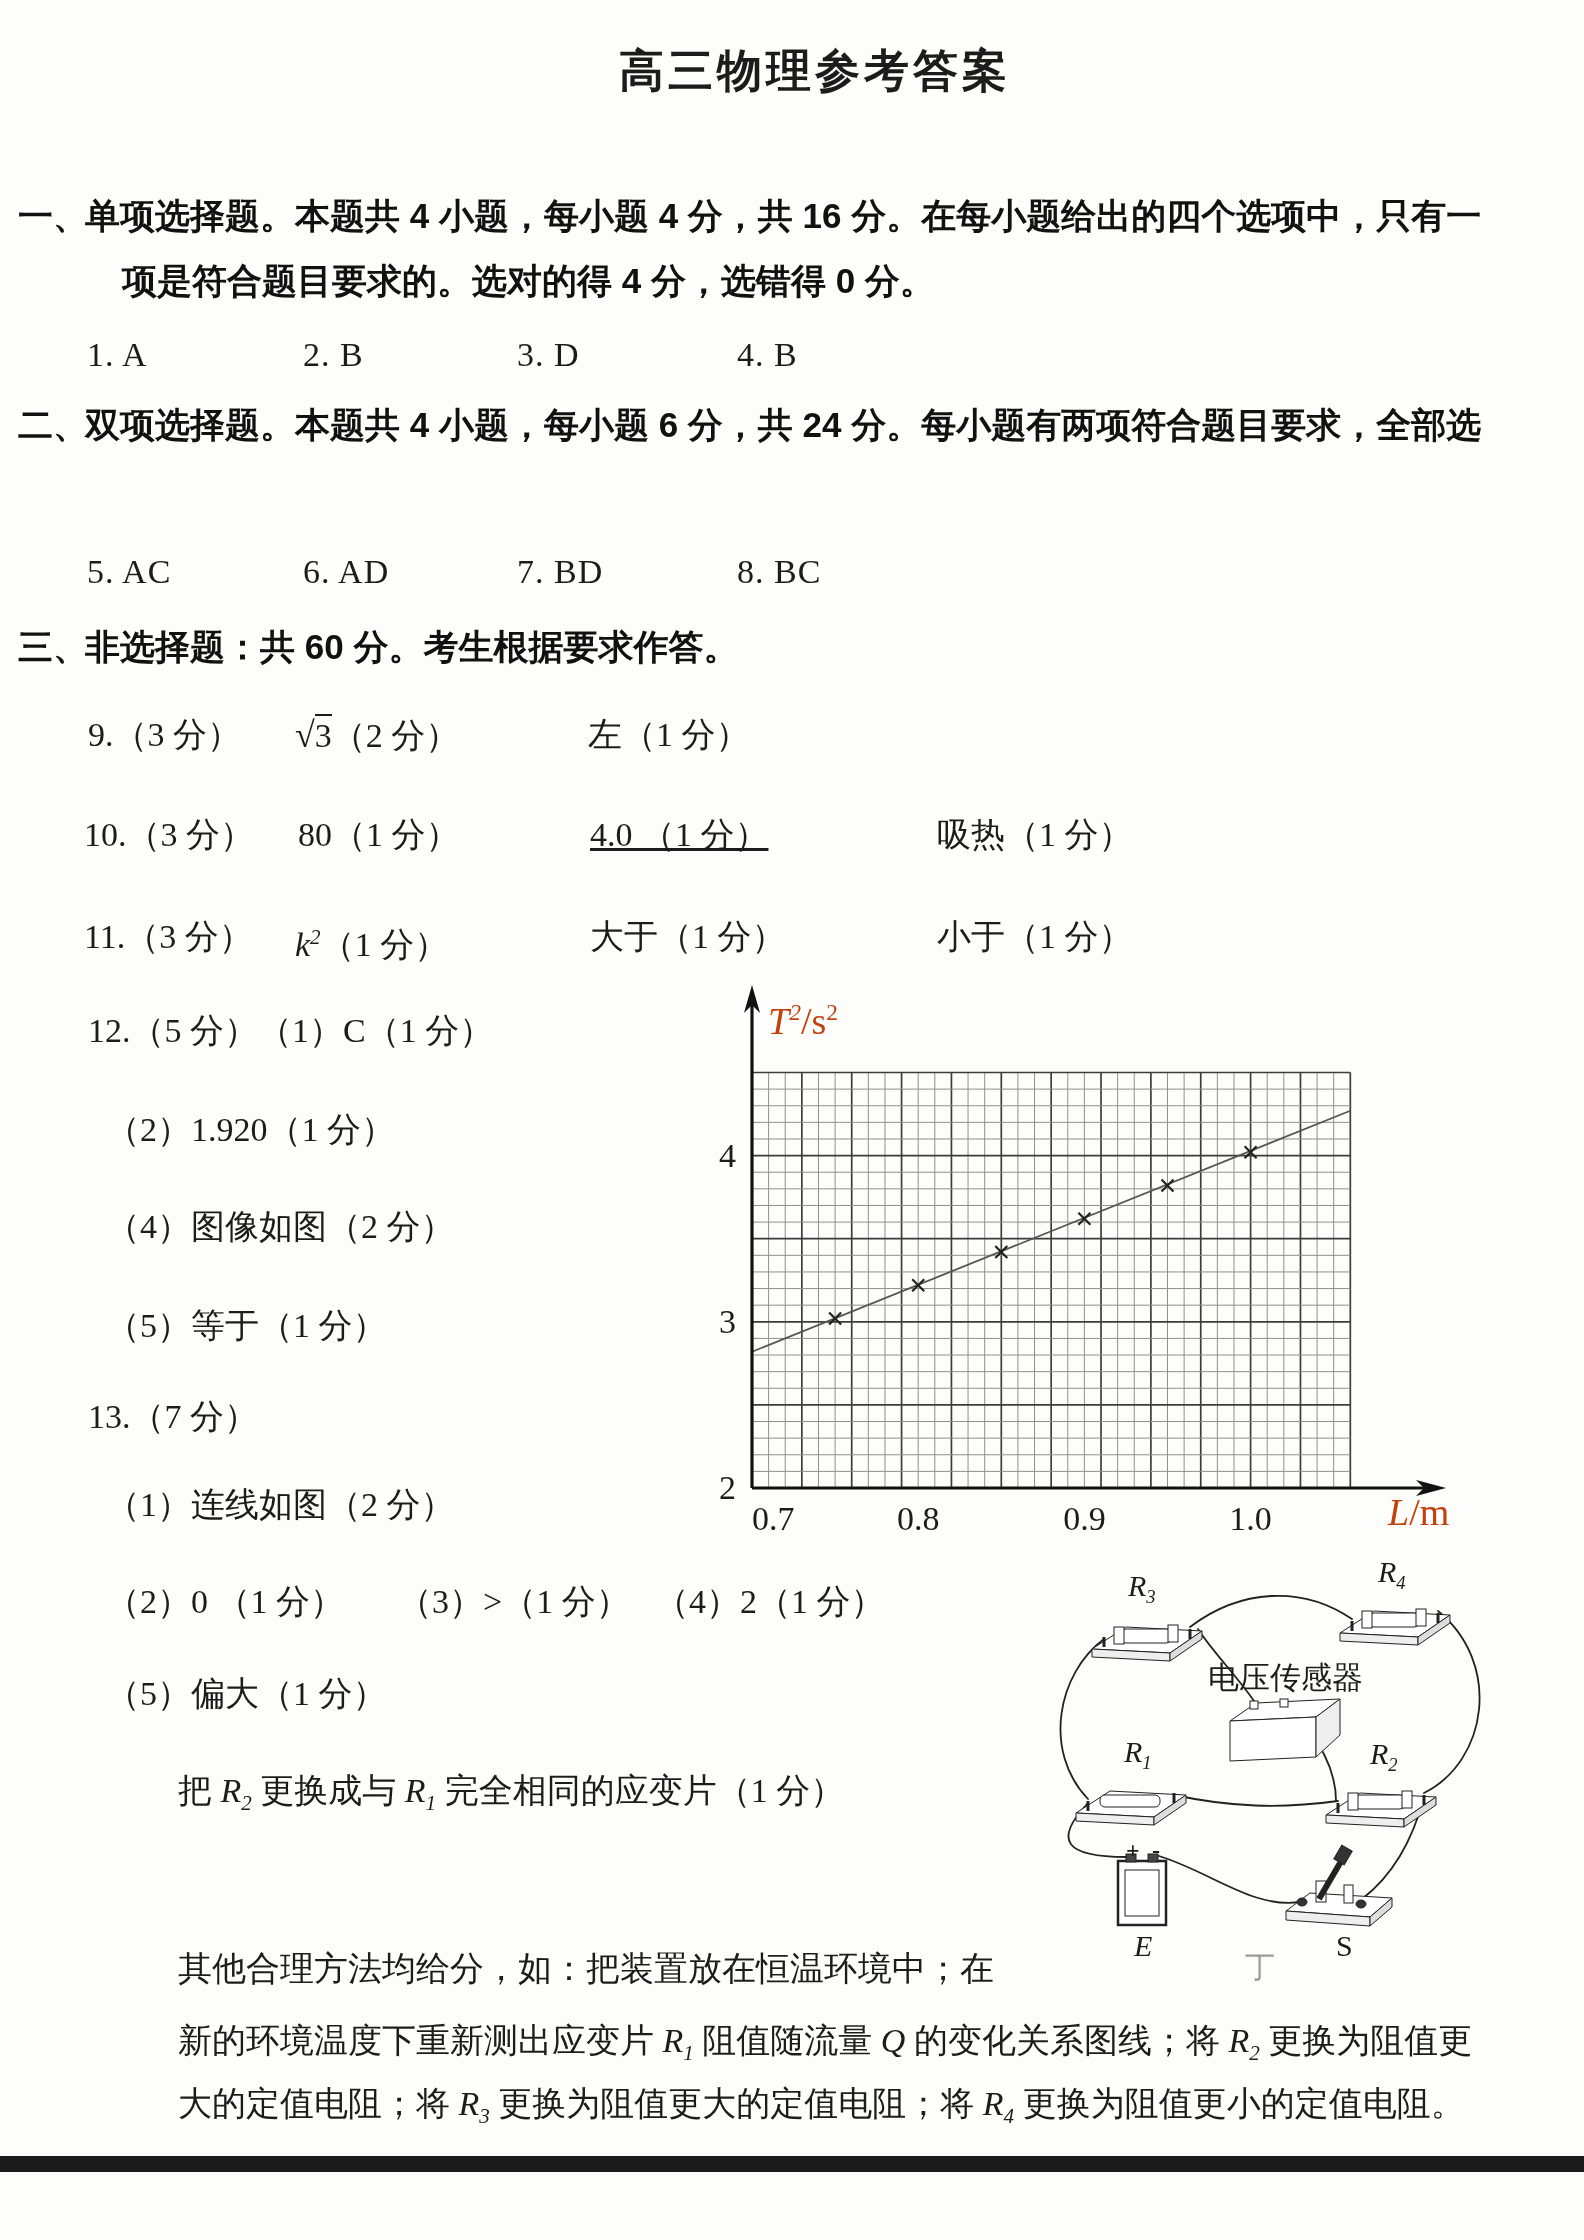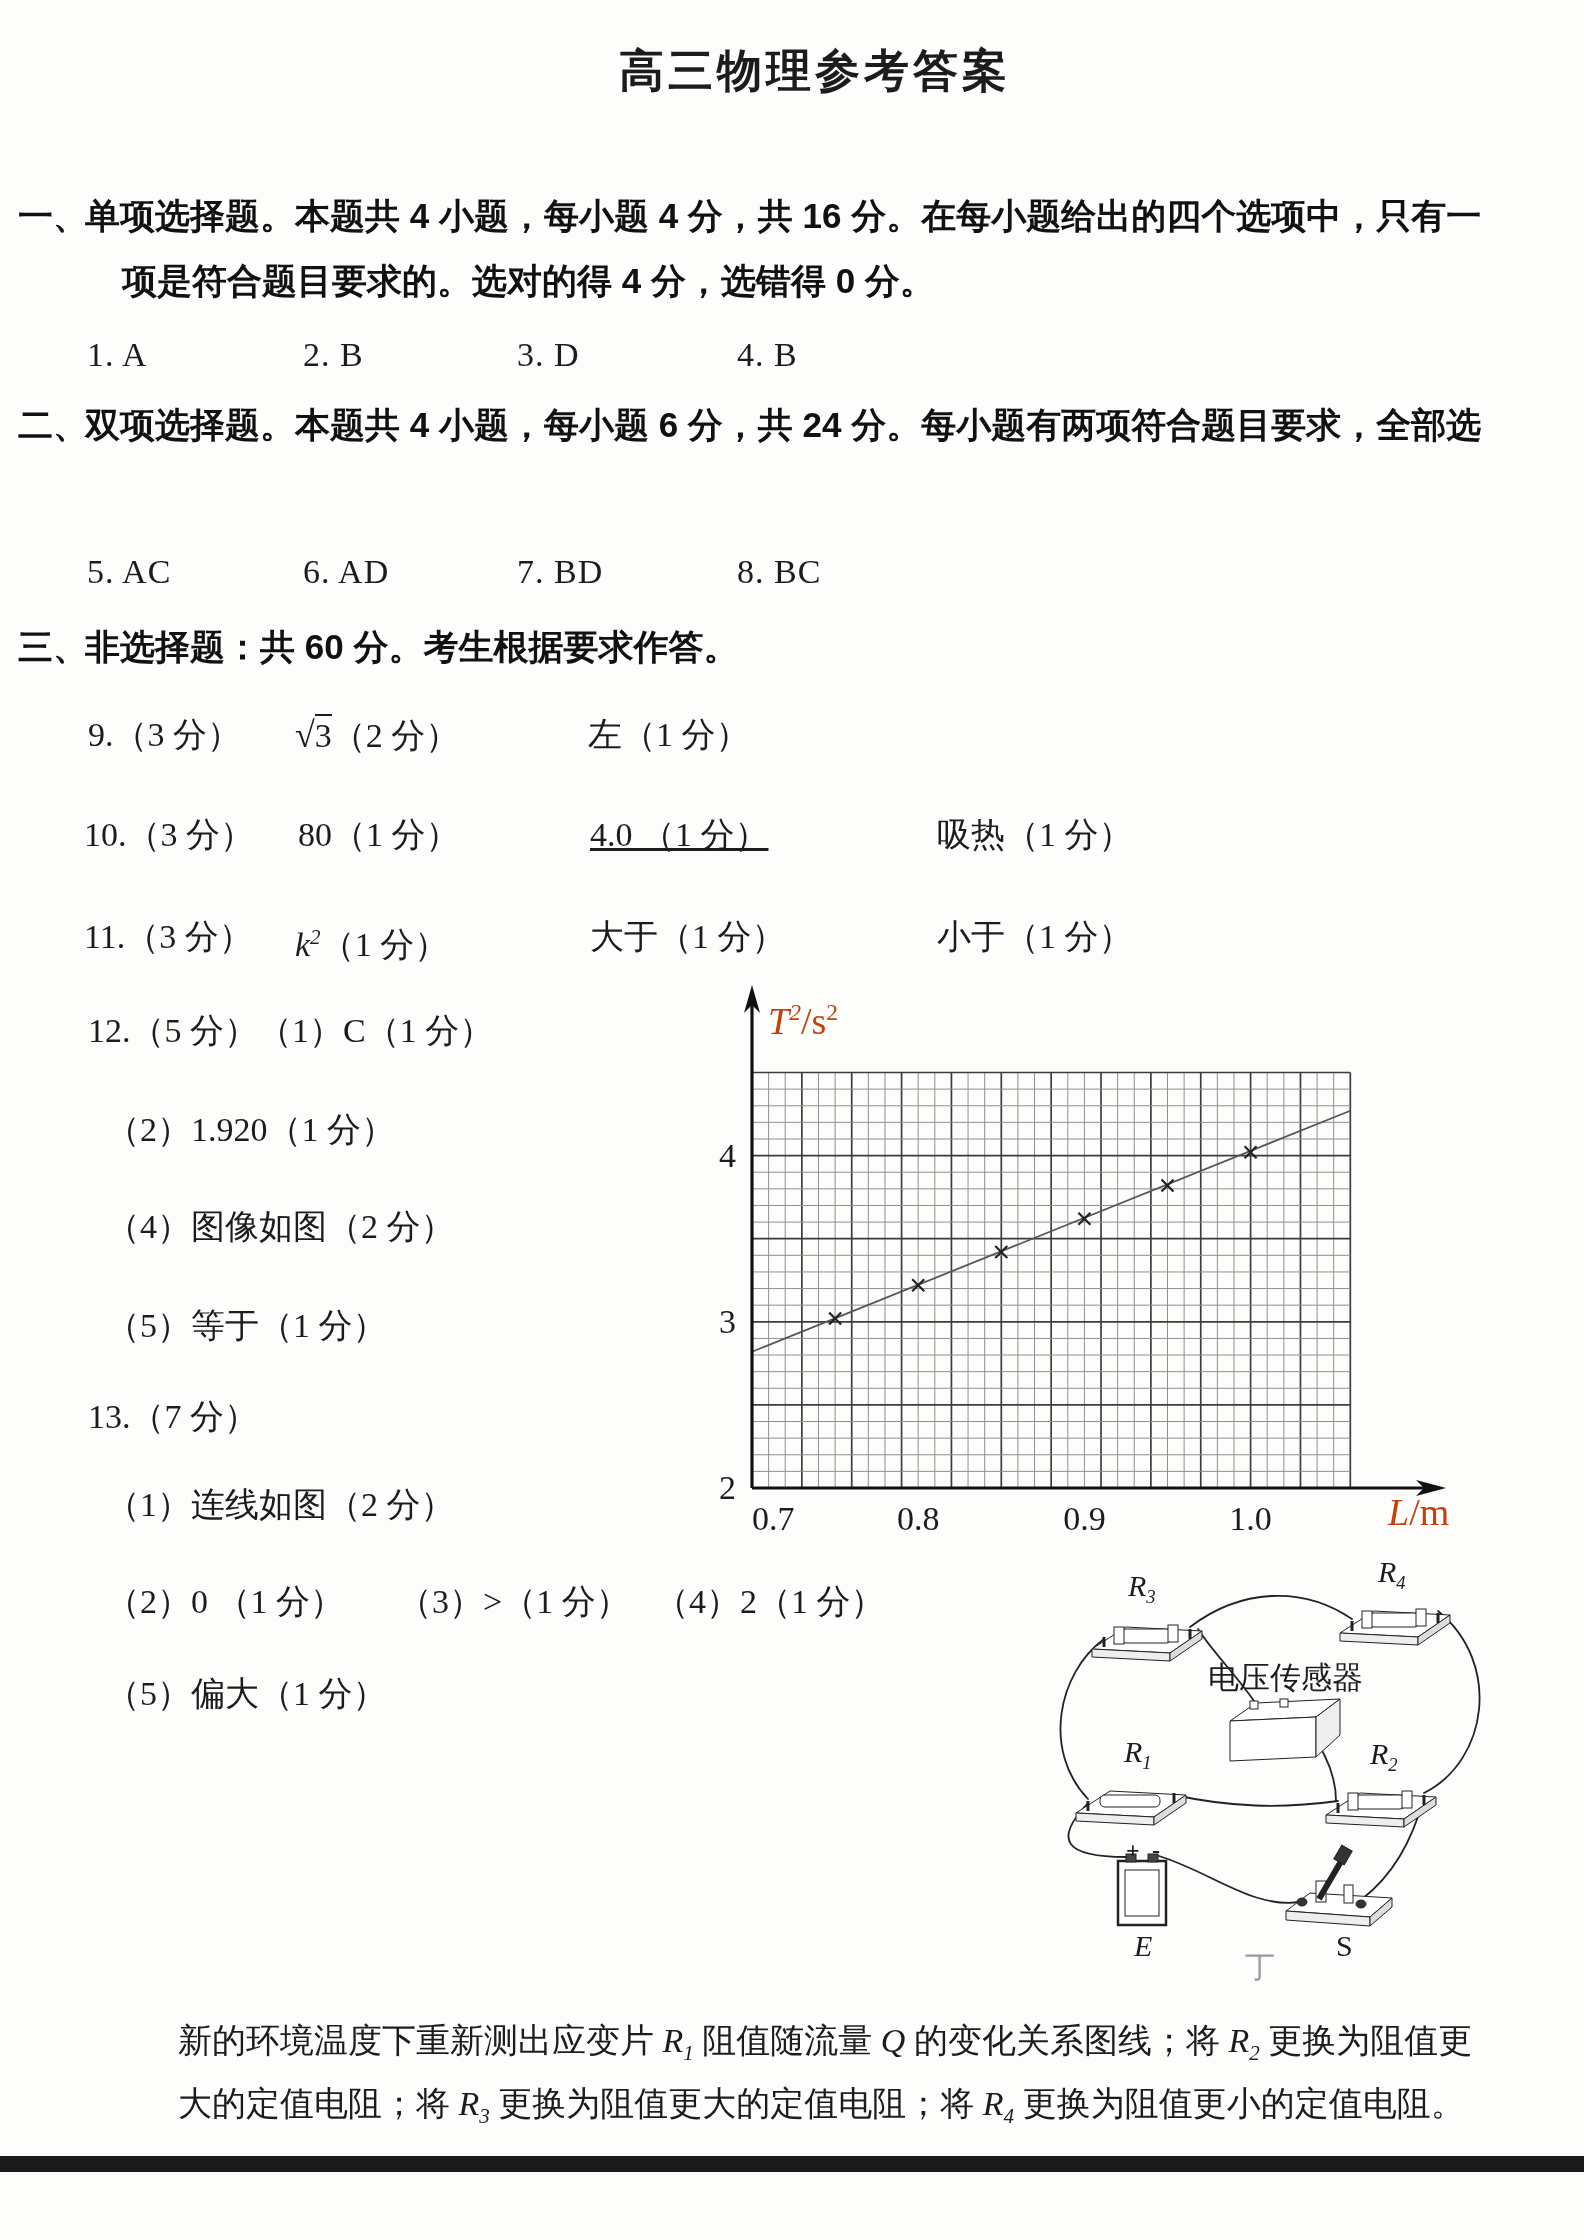--- a/index.html
+++ b/index.html
@@ -71,21 +71,23 @@
   <div class="t" style="left:106px;top:1107px;">（2）1.920（1 分）</div>
   <div class="t" style="left:106px;top:1204px;">（4）图像如图（2 分）</div>
   <div class="t" style="left:106px;top:1303px;">（5）等于（1 分）</div>
 
   <div class="t" style="left:88px;top:1394px;">13.（7 分）</div>
   <div class="t" style="left:106px;top:1482px;">（1）连线如图（2 分）</div>
   <div class="t" style="left:106px;top:1579px;">（2）0 （1 分）</div>
   <div class="t" style="left:398px;top:1579px;">（3）&gt;（1 分）</div>
   <div class="t" style="left:655px;top:1579px;">（4）2（1 分）</div>
   <div class="t" style="left:106px;top:1671px;">（5）偏大（1 分）</div>
-
+  <div class="t" style="left:178px;top:1768px;"><span>把 </span><span class="var">R<sub>2</sub></span><span> 更换成与 </span><span class="var">R<sub>1</sub></span><span> 完全相同的应变片（1 分）</span></div>
+
+  <div class="t" style="left:178px;top:1946px;"><span>其他合理方法均给分，如：把装置放在恒温环境中；在</span></div>
   <div class="t" style="left:178px;top:2018px;"><span>新的环境温度下重新测出应变片 </span><span class="var">R<sub>1</sub></span><span> 阻值随流量 </span><span class="var">Q</span><span> 的变化关系图线；将 </span><span class="var">R<sub>2</sub></span><span> 更换为阻值更</span></div>
   <div class="t" style="left:178px;top:2081px;"><span>大的定值电阻；将 </span><span class="var">R<sub>3</sub></span><span> 更换为阻值更大的定值电阻；将 </span><span class="var">R<sub>4</sub></span><span> 更换为阻值更小的定值电阻。</span></div>
 
   <div class="chart-wrap" style="left:690px;top:985px;width:770px;height:570px;">
     <svg id="chart-svg" width="770" height="570" viewBox="0 0 770 570">
         <line x1="62" y1="87.5" x2="62" y2="503" stroke="#3c3c3c" stroke-width="1.7"></line>
         <line x1="78.62000000000002" y1="87.5" x2="78.62000000000002" y2="503" stroke="#8f8f8f" stroke-width="1"></line>
         <line x1="95.24000000000004" y1="87.5" x2="95.24000000000004" y2="503" stroke="#8f8f8f" stroke-width="1"></line>
         <line x1="111.86000000000004" y1="87.5" x2="111.86000000000004" y2="503" stroke="#3c3c3c" stroke-width="1.7"></line>
         <line x1="128.48000000000008" y1="87.5" x2="128.48000000000008" y2="503" stroke="#8f8f8f" stroke-width="1"></line>

